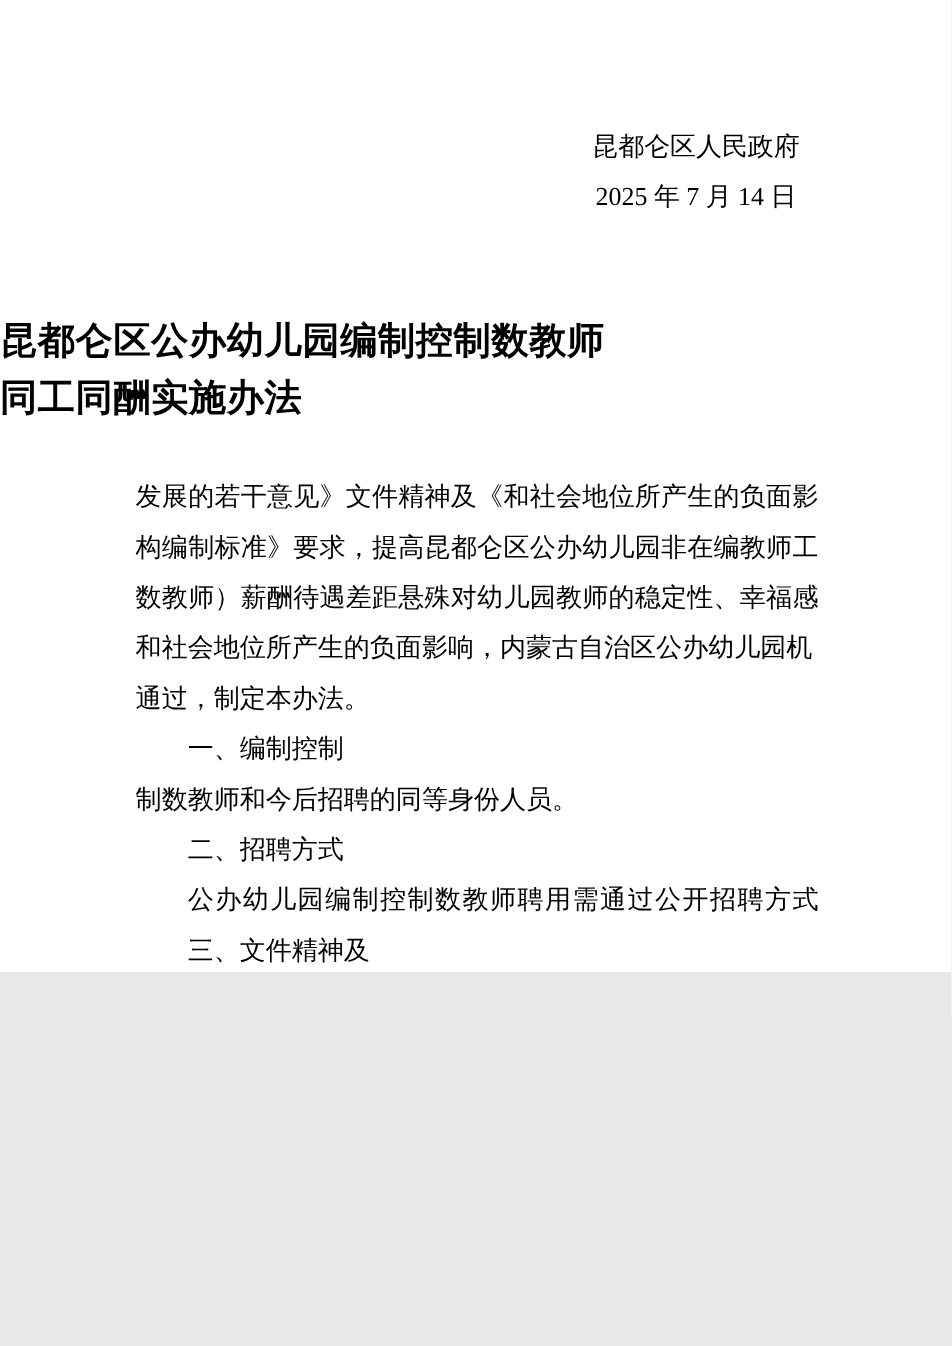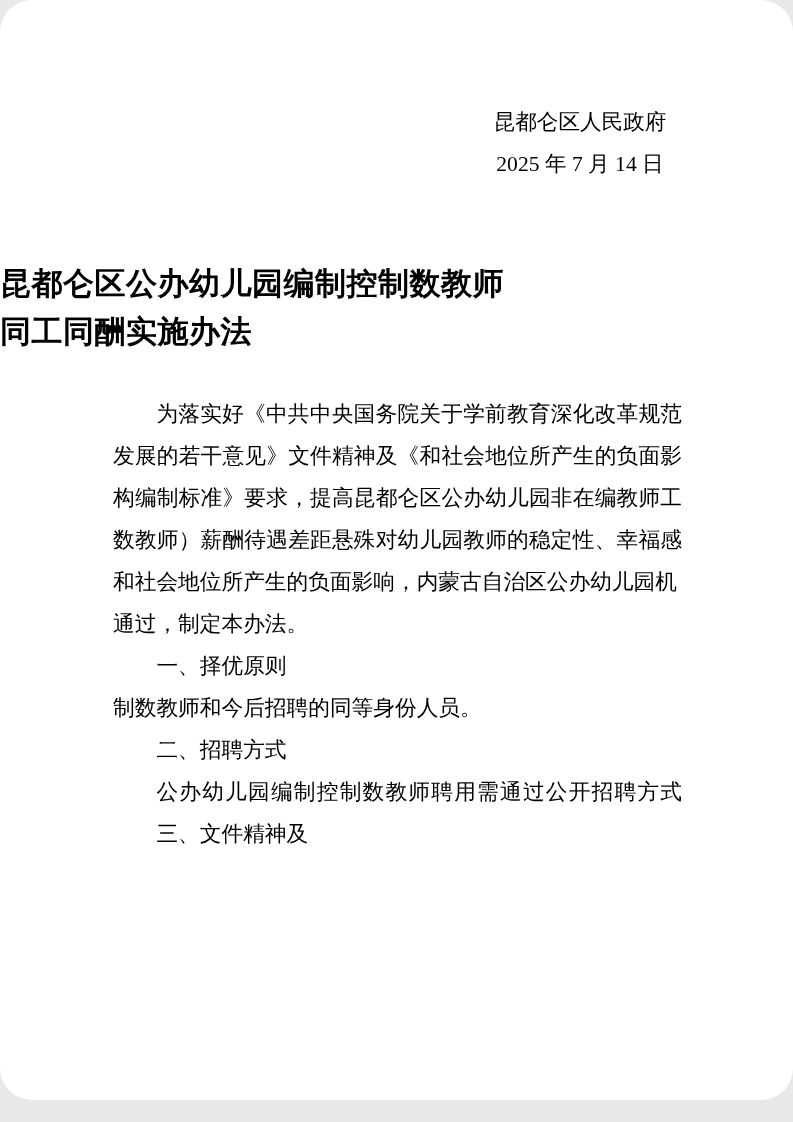--- a/index.html
+++ b/index.html
@@ -3,27 +3,26 @@
 <meta charset="utf-8">
 <style>
   html, body {
     margin: 0;
     padding: 0;
     background: #e8e8e8;
   }
   .page {
     position: relative;
     width: 793px;
-    height: 1100px;
+    height: 810px;
     margin: 0 auto;
     background: #ffffff;
     color: #000000;
     font-family: "Liberation Sans", sans-serif;
     overflow: hidden;
-    border-radius: 32px;
   }
   .header-block {
     position: absolute;
     top: 100px;
     left: 402px;
     width: 356px;
     text-align: center;
     font-size: 21.6px;
     line-height: 43px;
   }
@@ -73,26 +72,25 @@
     <div class="issuer">昆都仑区人民政府</div>
     <div class="date">2025 年 7 月 14 日</div>
   </div>
 
   <div class="title-block">
     <div>昆都仑区公办幼儿园编制控制数教师</div>
     <div>同工同酬实施办法</div>
   </div>
 
   <div class="body-block" id="body-lines">
-      <div class="line indent just">为落实好《中共中央国务院关于学前教育深化改革规范</div>
       <div class="line just">发展的若干意见》文件精神及《和社会地位所产生的负面影响</div>
       <div class="line just">构编制标准》要求，提高昆都仑区公办幼儿园非在编教师工</div>
       <div class="line just">数教师）薪酬待遇差距悬殊对幼儿园教师的稳定性、幸福感</div>
       <div class="line">和社会地位所产生的负面影响，内蒙古自治区公办幼儿园机</div>
       <div class="line">通过，制定本办法。</div>
-      <div class="line indent">一、择优原则</div>
+      <div class="line indent">一、编制控制</div>
       <div class="line">制数教师和今后招聘的同等身份人员。</div>
       <div class="line indent">二、招聘方式</div>
       <div class="line indent just">公办幼儿园编制控制数教师聘用需通过公开招聘方式</div>
       <div class="line indent">三、文件精神及</div>
     </div>
 
 </div>
 
 </body></html>

